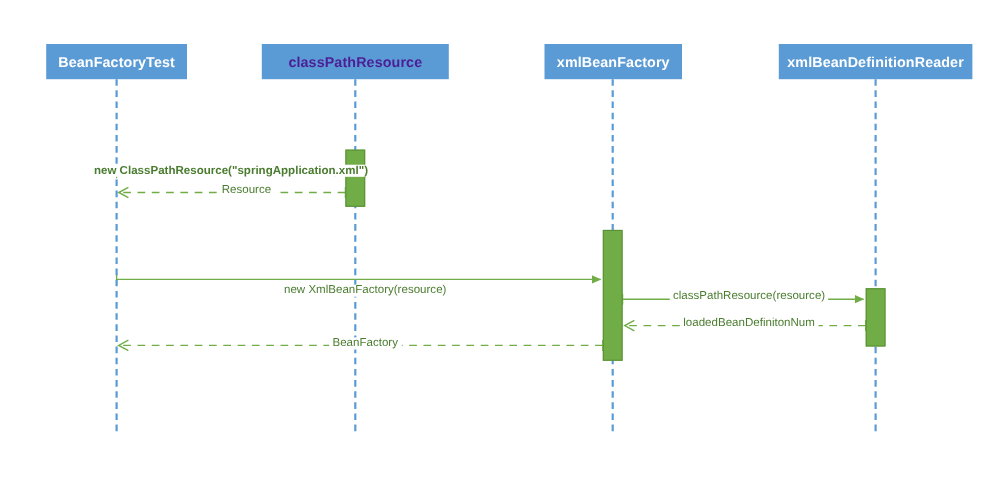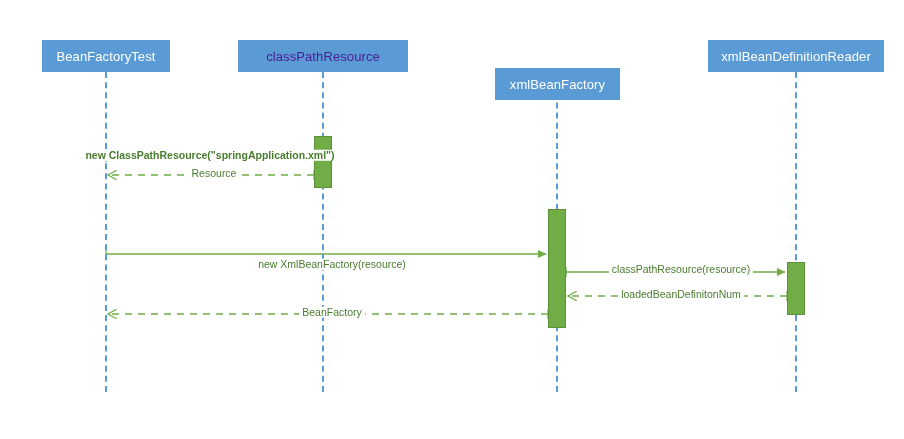--- a/index.html
+++ b/index.html
@@ -16,21 +16,21 @@
     width: 904px;
     height: 439px;
     background: #ffffff;
     overflow: hidden;
   }
   .participant-box {
     position: absolute;
     box-sizing: border-box;
     background: #5b9bd5;
     color: #ffffff;
-    font-weight: normal;
+    font-weight: bold;
     font-size: 13px;
     letter-spacing: 0.1px;
     display: flex;
     align-items: center;
     justify-content: center;
     text-align: center;
     white-space: nowrap;
     overflow: hidden;
   }
   .lifeline {
@@ -99,35 +99,35 @@
   <div id="participants-layer">
       <div class="lifeline" style="left: 105px; top: 72px; height: 320px;"></div>
       <div class="participant-box" style="left: 42px; top: 40px; width: 128px; height: 32px; background: rgb(91, 155, 213); color: rgb(255, 255, 255);">
         <span>BeanFactoryTest</span>
       </div>
       <div class="lifeline" style="left: 322px; top: 72px; height: 320px;"></div>
       <div class="participant-box" style="left: 238px; top: 40px; width: 170px; height: 32px; background: rgb(91, 155, 213); color: #4c1d95;">
         <span>classPathResource</span>
       </div>
       <div class="lifeline" style="left: 556px; top: 72px; height: 320px;"></div>
-      <div class="participant-box" style="left: 495px; top: 40px; width: 125px; height: 32px; background: rgb(91, 155, 213); color: rgb(255, 255, 255); margin-top: 28px;">
+      <div class="participant-box" style="left: 495px; top: 40px; width: 125px; height: 32px; background: rgb(91, 155, 213); color: rgb(255, 255, 255);">
         <span>xmlBeanFactory</span>
       </div>
       <div class="lifeline" style="left: 795px; top: 72px; height: 320px;"></div>
       <div class="participant-box" style="left: 708px; top: 40px; width: 176px; height: 32px; background: rgb(91, 155, 213); color: rgb(255, 255, 255);">
         <span>xmlBeanDefinitionReader</span>
       </div>
     </div>
   <div id="activations-layer">
       <div class="activation" style="left: 314px; top: 136px; width: 18px; height: 52px; background: rgb(112, 173, 71); border-color: rgb(93, 145, 57);"></div>
       <div class="activation" style="left: 548px; top: 209px; width: 18px; height: 119px; background: rgb(112, 173, 71); border-color: rgb(93, 145, 57);"></div>
       <div class="activation" style="left: 787px; top: 262px; width: 18px; height: 53px; background: rgb(112, 173, 71); border-color: rgb(93, 145, 57);"></div>
     </div>
   <div id="labels-layer">
       <div class="msg-label" style="left: 210px; top: 155px; color: rgb(74, 124, 47); font-weight: bold;">new ClassPathResource("springApplication.xml")</div>
-      <div class="msg-label" style="left: 214px; top: 173px; color: rgb(74, 124, 47);">Resource</div>
+      <div class="msg-label" style="left: 224px; top: 173px; color: rgb(74, 124, 47);">Resource</div>
       <div class="msg-label" style="left: 332px; top: 264px; color: rgb(74, 124, 47);">new XmlBeanFactory(resource)</div>
       <div class="msg-label" style="left: 681px; top: 269px; color: rgb(74, 124, 47);">classPathResource(resource)</div>
       <div class="msg-label" style="left: 681px; top: 294px; color: rgb(74, 124, 47);">loadedBeanDefinitonNum</div>
       <div class="msg-label" style="left: 332px; top: 312px; color: rgb(74, 124, 47);">BeanFactory</div>
     </div>
 
 </div>
 
 </body></html>

